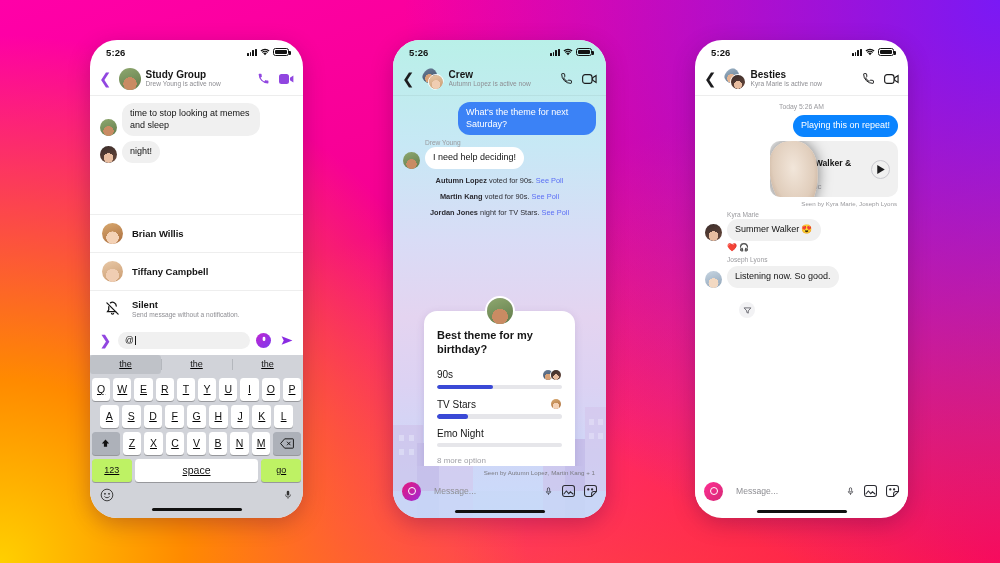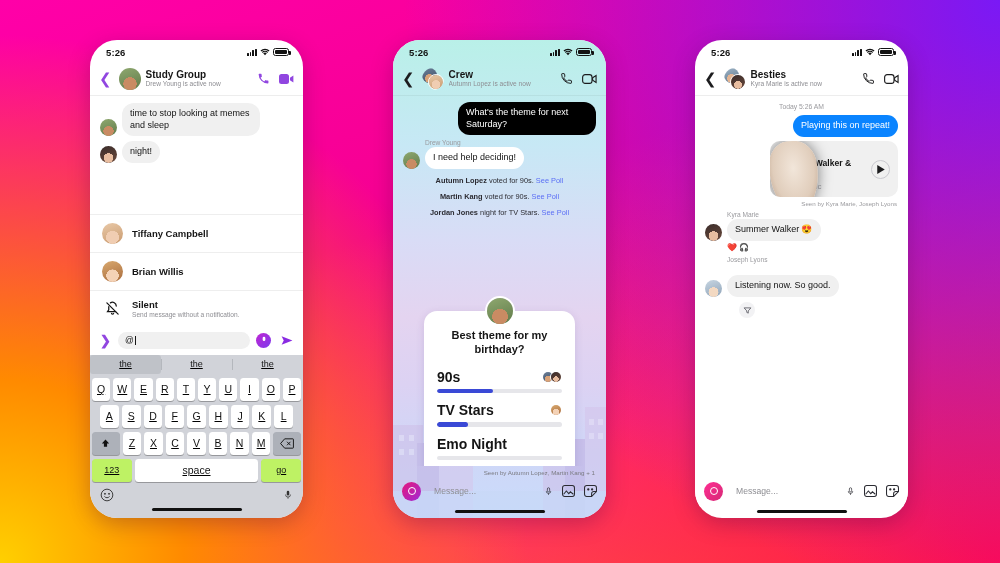--- a/index.html
+++ b/index.html
@@ -70,21 +70,21 @@
   
   .msgs { flex: 1 1 auto; overflow: hidden; position: relative; }
 
   .row { display:flex; align-items:flex-end; gap:5px; padding: 0 10px; margin-top: 5px; }
   .row.me { justify-content: flex-end; }
   .av { width:17px; height:17px; border-radius:50%; flex:0 0 17px; overflow:hidden; position:relative; }
   .bubble {
     max-width: 138px; padding: 5px 8px; border-radius: 12px;
     font-size: 9px; line-height: 1.3; color:#131313; background:#f0f0f0;
   }
-  .bubble.purple { background:#000000; color:#fff; }
+  .bubble.purple { background:#3b82f6; color:#fff; }
   .bubble.blue { background:#0a84ff; color:#fff; border-radius: 13px; }
   .sender-name { font-size:6.6px; color:#9a9a9e; margin: 4px 0 1px 32px; }
   .day-stamp { text-align:center; font-size:6.8px; color:#9a9a9e; margin:7px 0 2px; }
 
   
   .mention-list { position:absolute; left:0; right:0; bottom:0; background:#fff; }
   .mention {
     display:flex; align-items:center; gap:9px;
     padding: 8px 12px; border-top: 1px solid #eee;
   }
@@ -150,24 +150,24 @@
   .city { position:absolute; left:0; right:0; bottom:0; height:145px; opacity:.5;}
   .poll-card {
     position:absolute; left:31px; right:31px; top:215px;
     background:#fff; border-radius:13px; padding: 18px 13px 12px;
     box-shadow: 0 2px 9px rgba(60,40,110,.13);
   }
   .poll-av {
     position:absolute; left:50%; top:-15px; transform:translateX(-50%);
     width:30px;height:30px;border-radius:50%; border:2.5px solid #fff; overflow:hidden;
   }
-  .poll-title { font-size:11px; font-weight:bold; color:#151515; text-align:center; line-height:1.25; margin-bottom:12px;}
+  .poll-title { font-size:11px; font-weight:bold; color:#151515; line-height:1.25; margin-bottom:12px;}
   .poll-opt { margin-bottom:9px; }
   .poll-opt-top { display:flex; align-items:center; justify-content:space-between; margin-bottom:4px; }
-  .poll-label { font-size:14px; font-weight:bold; color:#151515;}
+  .poll-label { font-size:10px; font-weight:normal; color:#151515;}
   .poll-voters { display:flex; }
   .poll-voters .av { width:12px;height:12px;flex:0 0 12px; border:1px solid #fff; margin-left:-4px;}
   .poll-bar { height:4.5px; border-radius:3px; background:#e6e6ea; overflow:hidden;}
   .poll-bar i { display:block; height:100%; background:#3a49d6; border-radius:3px;}
   .poll-more { font-size:8px; color:#a0a0a6; margin:6px 0 9px;}
   .sys-line { text-align:center; font-size:7.4px; color:#2c2c33; line-height:1.35; padding: 6px 16px 0;}
   .sys-line b { font-weight:bold; }
   .sys-line a { color:#5b6ef5; }
   .vote-line { text-align:center; font-size:7.4px; color:#2c2c33; padding-top:7px;}
   .vote-line b { font-weight:bold; }
@@ -276,32 +276,32 @@
         <div class="row">
           <span class="av">
               <span class="face f2"></span>
             </span>
           <span class="bubble">night!</span>
         </div>
 
         <div class="mention-list">
           <div class="mention">
             <span class="av">
+                <span class="face f4"></span>
+              </span>
+            <span>
+              <div class="mention-name">Brian Willis</div>
+            </span>
+          </div>
+          <div class="mention">
+            <span class="av">
                 <span class="face f3"></span>
               </span>
             <span>
               <div class="mention-name">Tiffany Campbell</div>
-            </span>
-          </div>
-          <div class="mention">
-            <span class="av">
-                <span class="face f4"></span>
-              </span>
-            <span>
-              <div class="mention-name">Brian Willis</div>
             </span>
           </div>
           <div class="mention">
             <span class="bell">
               <svg width="15" height="15" viewBox="0 0 24 24" fill="none" stroke="#151515" stroke-width="2" stroke-linecap="round">
                   <path d="M18 8a6 6 0 0 0-9.3-5M6 9v5l-2 3h13"></path>
                   <path d="M10.5 20a2 2 0 0 0 3.2 0"></path>
                   <path d="M3 3l18 18"></path>
                 </svg>
             </span>
@@ -702,21 +702,21 @@
               <span class="face f2"></span>
             </span>
           <span class="bubble">Summer Walker 😍</span>
         </div>
         <div class="reactions">
           <span>❤️</span>
           <span>🎧</span>
         </div>
 
         <div class="sender-name">Joseph Lyons</div>
-        <div class="row" style="margin-top:12px;">
+        <div class="row" style="margin-top:3px;">
           <span class="av">
               <span class="face f7"></span>
             </span>
           <span class="bubble">Listening now. So good.</span>
         </div>
       </div>
 
       <div class="composer">
         <span class="camera-btn" style="background:linear-gradient(135deg,#ff2d92,#d62976)">
             <span></span>

